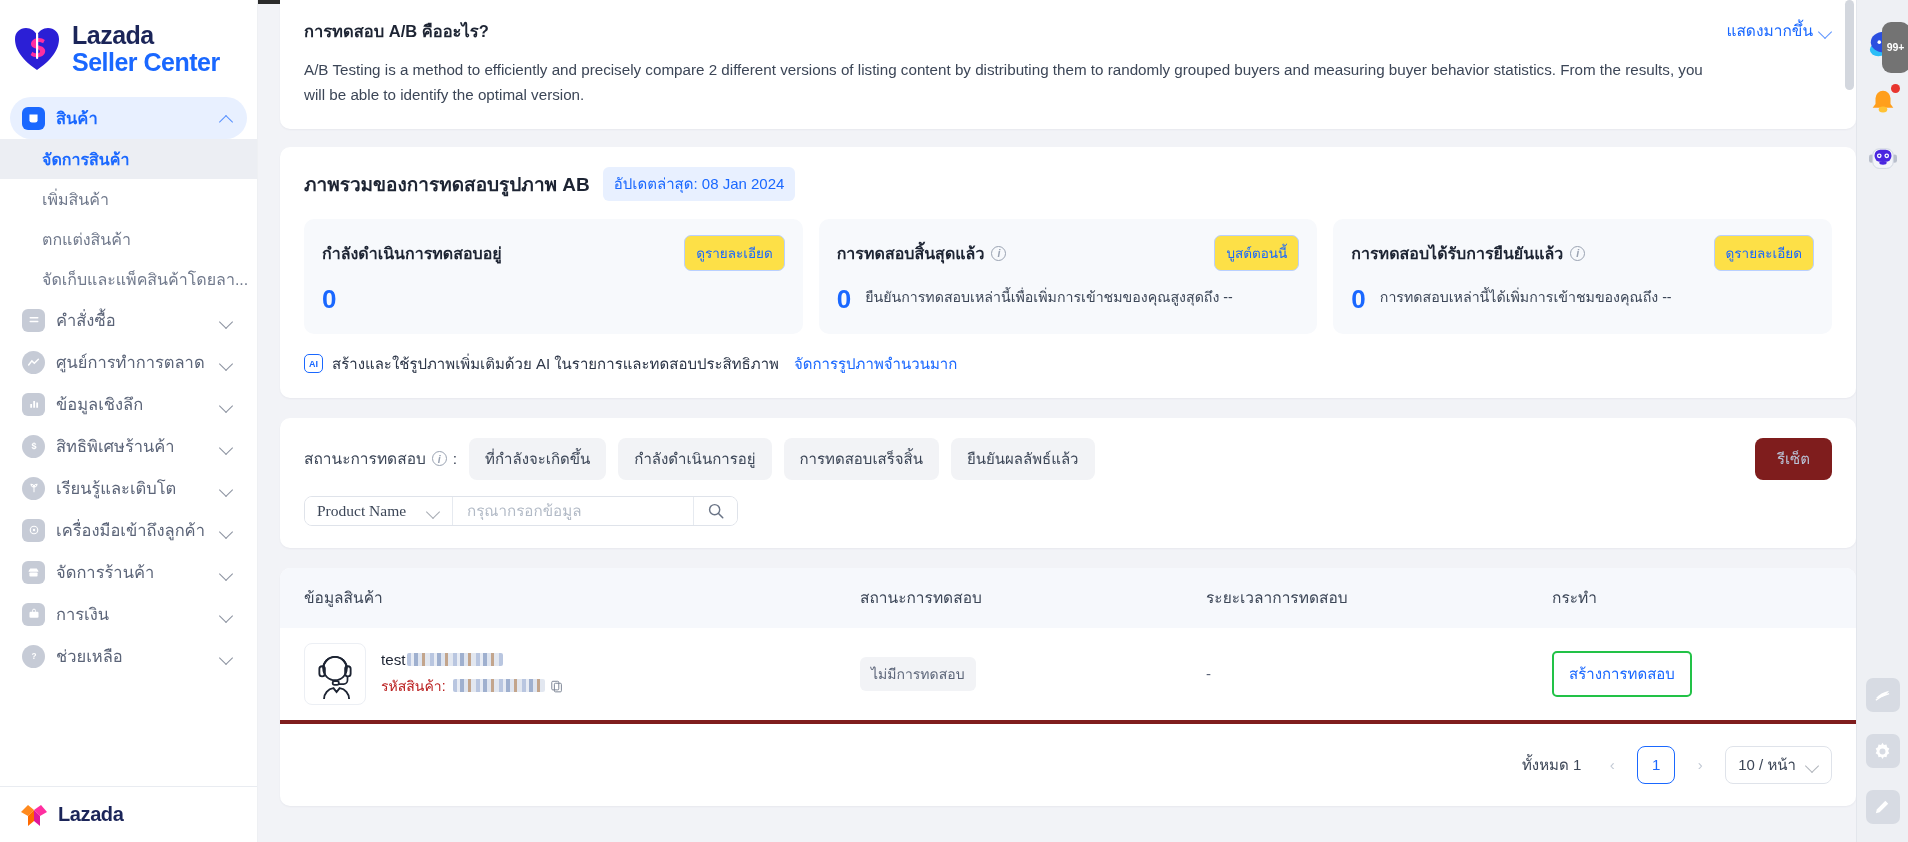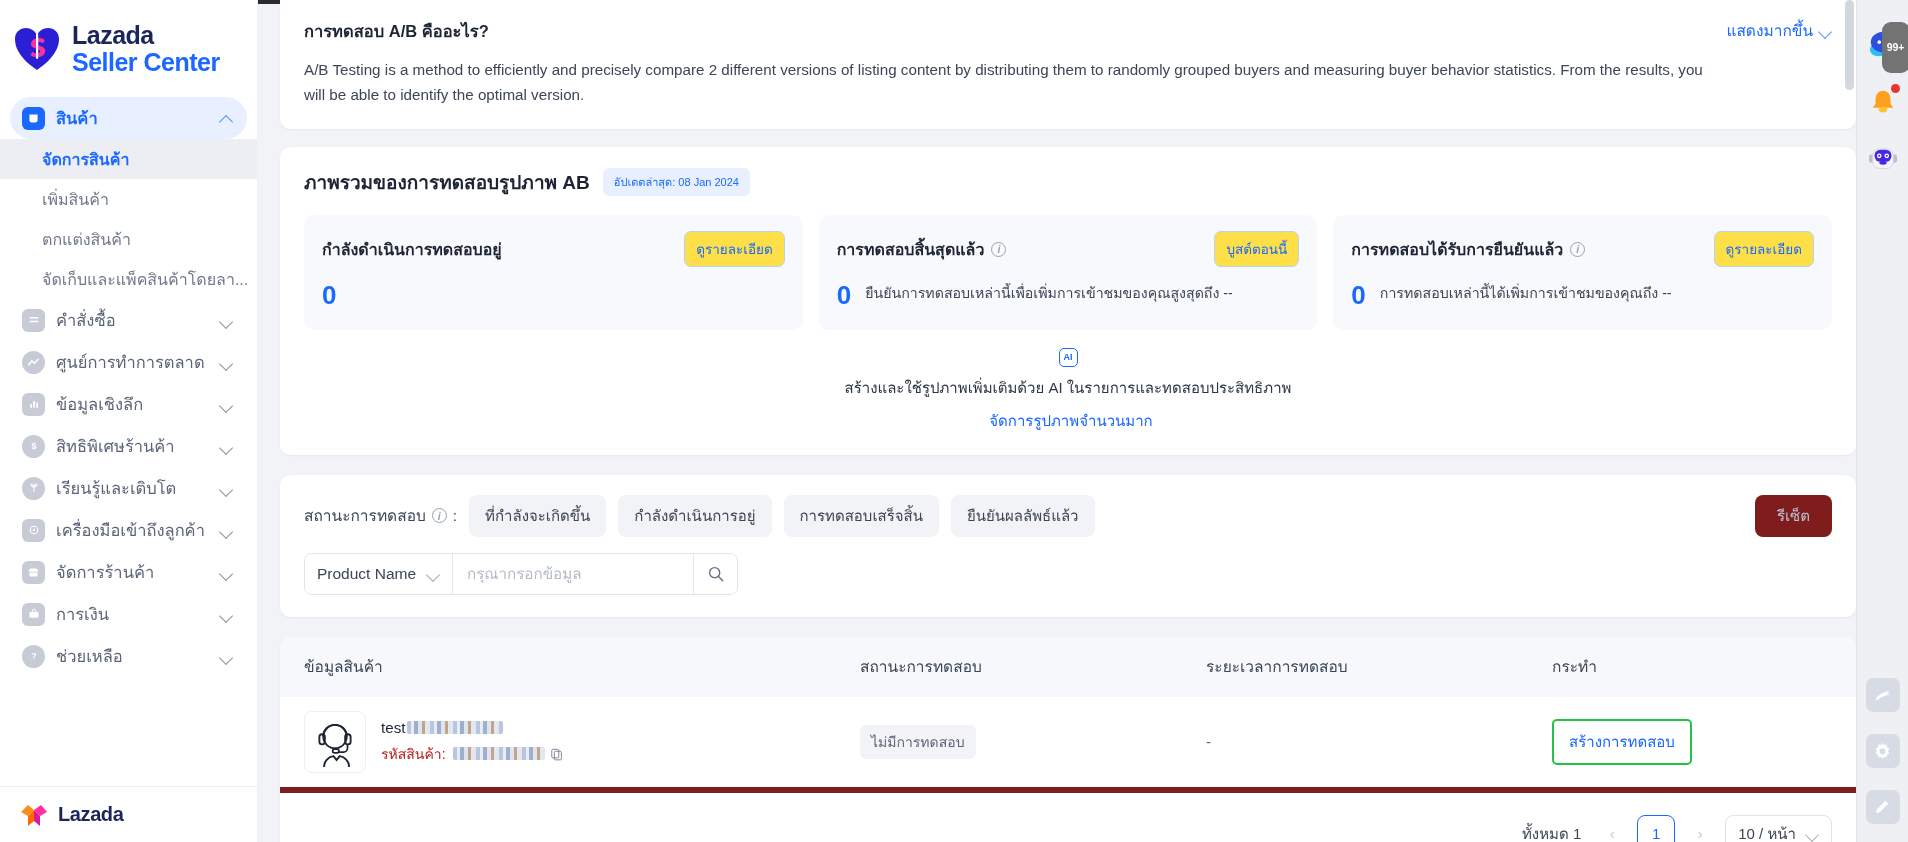--- a/index.html
+++ b/index.html
@@ -74,21 +74,21 @@
   .intro-head { display: flex; align-items: flex-start; justify-content: space-between; padding-top: 2px; }
   .intro-title { font-size: 16.5px; font-weight: 700; color: #1d2433; }
   .show-more { color: #1a68ff; font-size: 15.5px; display: flex; align-items: center; gap: 6px; cursor: pointer; white-space: nowrap; }
   .intro-body { margin-top: 14px; font-size: 15.2px; line-height: 1.62; color: #3c4657; max-width: 1420px; }
 
   
   .ov { padding: 20px 24px 22px 24px; }
   .ov-head { display: flex; align-items: center; gap: 13px; }
   .ov-title { font-size: 19px; font-weight: 700; color: #1d2433; }
   .ov-chip {
-    background: #e8f0ff; color: #1a68ff; font-size: 11px;
+    background: #e8f0ff; color: #1a68ff; font-size: 15px;
     border-radius: 6px; padding: 5px 11px; white-space: nowrap;
   }
   .stat-row { display: flex; gap: 16px; margin-top: 18px; }
   .stat {
     flex: 1 1 0; background: #f7f9fc; border-radius: 10px;
     padding: 16px 18px 18px 18px; min-height: 104px;
   }
   .stat-top { display: flex; align-items: center; justify-content: space-between; gap: 10px; }
   .stat-name { font-size: 16px; font-weight: 700; color: #1d2433; display: flex; align-items: center; gap: 7px; }
   .info-i {
@@ -97,42 +97,42 @@
     justify-content: center; font-style: italic; font-weight: 700; flex: 0 0 15px;
   }
   .stat-btn {
     border: 1px solid #b9d0ff; color: #1a68ff; background: #fde047;
     border-radius: 7px; padding: 6px 11px; font-size: 13.5px; cursor: pointer; white-space: nowrap;
   }
   .stat-body { display: flex; align-items: flex-start; gap: 14px; margin-top: 12px; }
   .stat-num { font-size: 26px; font-weight: 700; color: #1a68ff; line-height: 1.25; }
   .stat-desc { font-size: 14.2px; color: #3c4657; line-height: 1.48; padding-top: 4px; }
 
-  .ai-line { display: flex; align-items: center; gap: 9px; margin-top: 18px; font-size: 15px; color: #2d3648; flex-direction: column; }
+  .ai-line { display: flex; align-items: center; gap: 9px; margin-top: 18px; font-size: 15px; color: #2d3648; }
   .ai-badge {
     width: 19px; height: 19px; border-radius: 5px; border: 1.6px solid #1a68ff;
     color: #1a68ff; font-size: 9px; font-weight: 700; display: flex;
     align-items: center; justify-content: center; flex: 0 0 19px;
   }
   .ai-link { color: #1a68ff; cursor: pointer; margin-left: 6px; }
 
   
   .filter { padding: 20px 24px 22px 24px; }
   .filter-row1 { display: flex; align-items: center; gap: 12px; }
   .filter-label { font-size: 15.5px; color: #3c4657; display: flex; align-items: center; gap: 6px; white-space: nowrap; }
   .pill {
     background: #f2f3f6; border-radius: 8px; padding: 9px 16px;
     font-size: 15px; color: #3c4657; cursor: pointer; white-space: nowrap;
   }
   .reset-btn {
     margin-left: auto; background: #7f1d1d; color: #b9c3d6;
     border: none; border-radius: 8px; padding: 9px 22px; font-size: 15px; cursor: pointer;
   }
   .filter-row2 { margin-top: 16px; display: flex; }
-  .searchbox { display: flex; align-items: stretch; height: 42px; border: 1px solid #dfe3ea; border-radius: 8px; overflow: hidden; }
+  .searchbox { display: flex; align-items: stretch; height: 30px; border: 1px solid #dfe3ea; border-radius: 8px; overflow: hidden; font-family: Liberation Serif, serif; }
   .sel {
     width: 148px; display: flex; align-items: center; justify-content: space-between;
     padding: 0 12px; font-size: 15.5px; color: #3c4657; background: #fff; cursor: pointer;
     border-right: 1px solid #e6eaf0;
   }
   .sel .chev { opacity: .45; }
   .search-input {
     width: 240px; border: none; outline: none; padding: 0 14px; font-size: 15.2px;
     font-family: inherit; color: #1d2433; background: #fff;
   }
@@ -145,21 +145,21 @@
   
   .tbl-card { padding: 0; overflow: hidden; }
   .thead {
     display: flex; background: #f6f8fc; height: 60px; align-items: center;
     font-size: 15.5px; color: #3c4657; padding: 0 24px;
   }
   .c1 { flex: 0 0 556px; }
   .c2 { flex: 0 0 346px; }
   .c3 { flex: 0 0 346px; }
   .c4 { flex: 1 1 auto; }
-  .trow { display: flex; align-items: center; min-height: 96px; padding: 0 24px; border-bottom: 6px solid #7f1d1d; }
+  .trow { display: flex; align-items: center; min-height: 96px; padding: 0 24px; border-bottom: 4px solid #7f1d1d; }
   .prod { display: flex; align-items: center; gap: 15px; }
   .thumb {
     width: 62px; height: 62px; border-radius: 8px; background: #fff;
     border: 1px solid #eceff4; display: flex; align-items: center;
     justify-content: center; flex: 0 0 62px; overflow: hidden;
   }
   .prod-name { font-size: 15.2px; color: #1d2433; display: flex; align-items: center; }
   .prod-sku { font-size: 14px; color: #b91c1c; margin-top: 7px; display: flex; align-items: center; gap: 5px; }
   .redact {
     display: inline-block; height: 13px; border-radius: 2px; margin-left: 2px;

